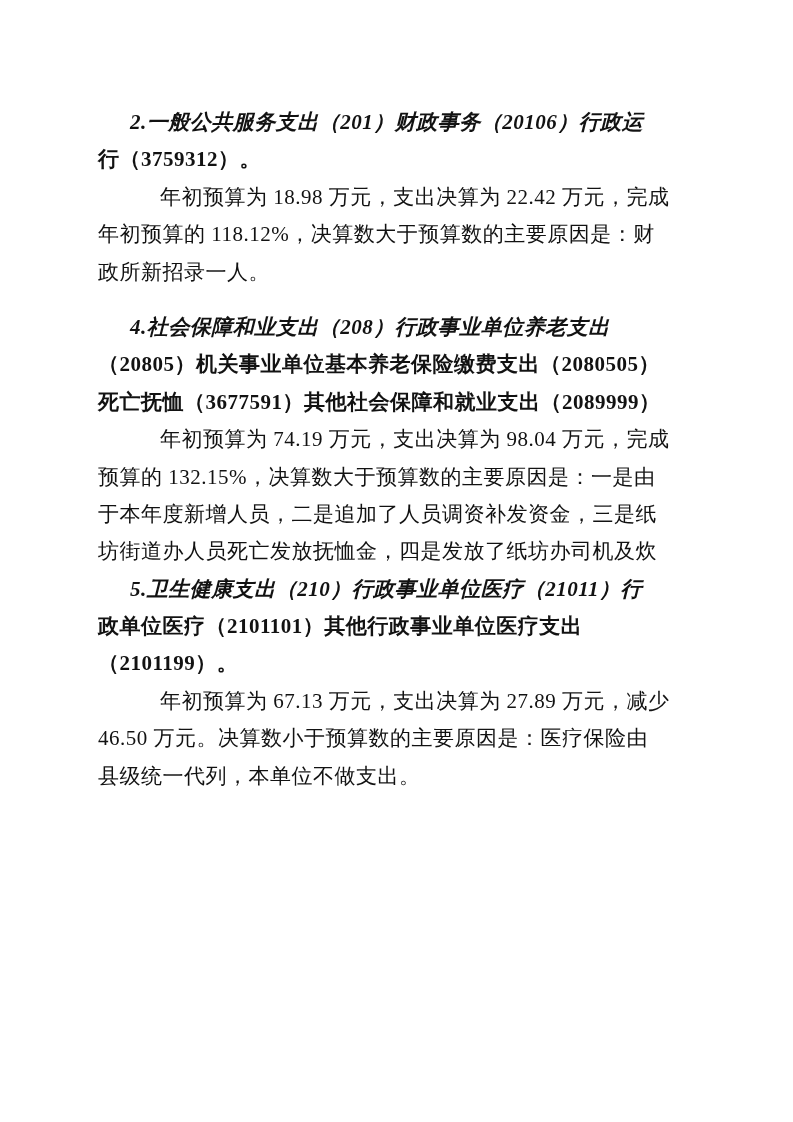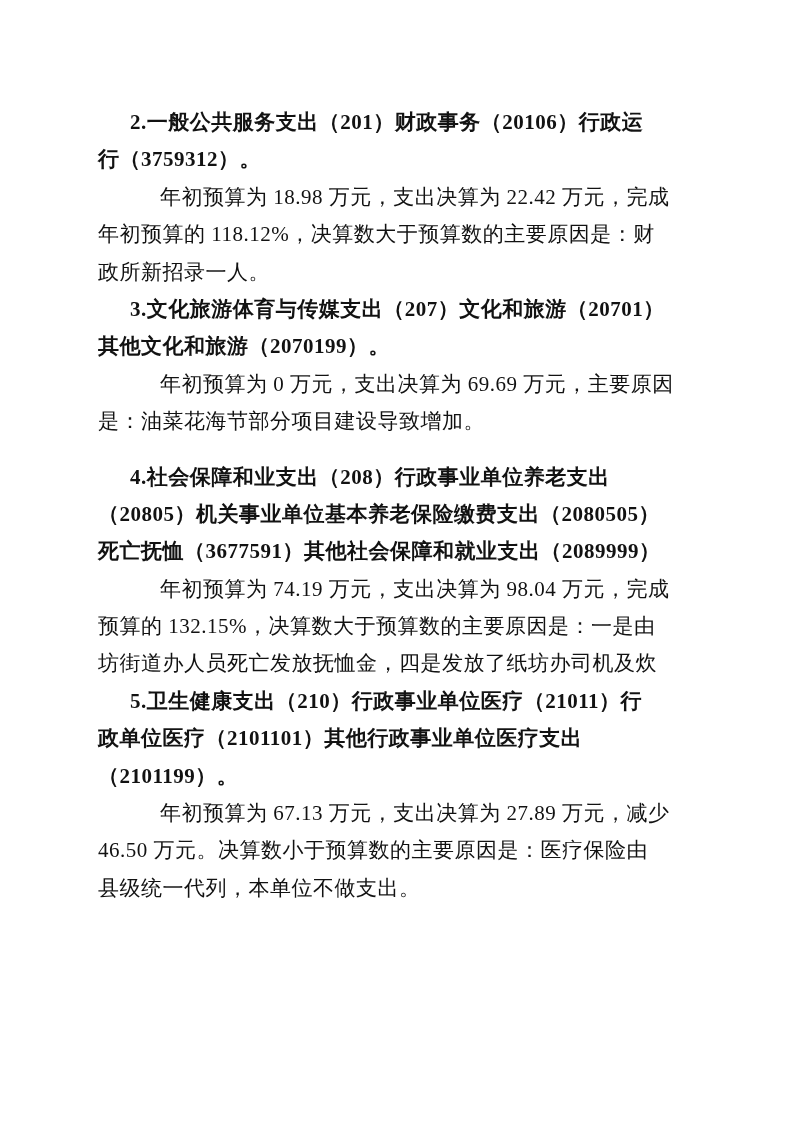--- a/index.html
+++ b/index.html
@@ -23,21 +23,21 @@
     letter-spacing: 0.5px;
   }
   .para { margin: 0; padding: 0; }
   .para .line {
     height: 37.4px;
     line-height: 37.4px;
     white-space: nowrap;
     overflow: visible;
   }
   .heading { font-weight: bold; }
-  .heading .line:first-child { padding-left: 32px; }
+  .heading .line:first-child { padding-left: 32px; font-style: italic; }
   .body .line:first-child { padding-left: 62px; }
   .extra-gap { margin-top: 18px; }
 </style>
 </head>
 <body>
 
 <div class="page">
   <div class="doc">
 
     <section>
@@ -45,40 +45,31 @@
           <div class="line">2.一般公共服务支出（201）财政事务（20106）行政运</div>
           <div class="line">行（3759312）。</div>
         </div>
       <div class="para body">
           <div class="line">年初预算为 18.98 万元，支出决算为 22.42 万元，完成</div>
           <div class="line">年初预算的 118.12%，决算数大于预算数的主要原因是：财</div>
           <div class="line">政所新招录一人。</div>
         </div>
     </section>
 
-    <section>
-      <div class="para heading">
-          <div class="line">3.文化旅游体育与传媒支出（207）文化和旅游（20701）</div>
-          <div class="line">其他文化和旅游（2070199）。</div>
-        </div>
-      <div class="para body">
-          <div class="line">年初预算为 0 万元，支出决算为 69.69 万元，主要原因</div>
-          <div class="line">是：油菜花海节部分项目建设导致增加。</div>
-        </div>
-    </section>
 
     <section>
       <div class="para heading extra-gap">
           <div class="line">4.社会保障和业支出（208）行政事业单位养老支出</div>
           <div class="line">（20805）机关事业单位基本养老保险缴费支出（2080505）</div>
           <div class="line">死亡抚恤（3677591）其他社会保障和就业支出（2089999）</div>
         </div>
       <div class="para body">
           <div class="line">年初预算为 74.19 万元，支出决算为 98.04 万元，完成</div>
           <div class="line">预算的 132.15%，决算数大于预算数的主要原因是：一是由</div>
+          <div class="line">于本年度新增人员，二是追加了人员调资补发资金，三是纸</div>
           <div class="line">坊街道办人员死亡发放抚恤金，四是发放了纸坊办司机及炊</div>
         </div>
     </section>
 
     <section>
       <div class="para heading">
           <div class="line">5.卫生健康支出（210）行政事业单位医疗（21011）行</div>
           <div class="line">政单位医疗（2101101）其他行政事业单位医疗支出</div>
           <div class="line">（2101199）。</div>
         </div>

